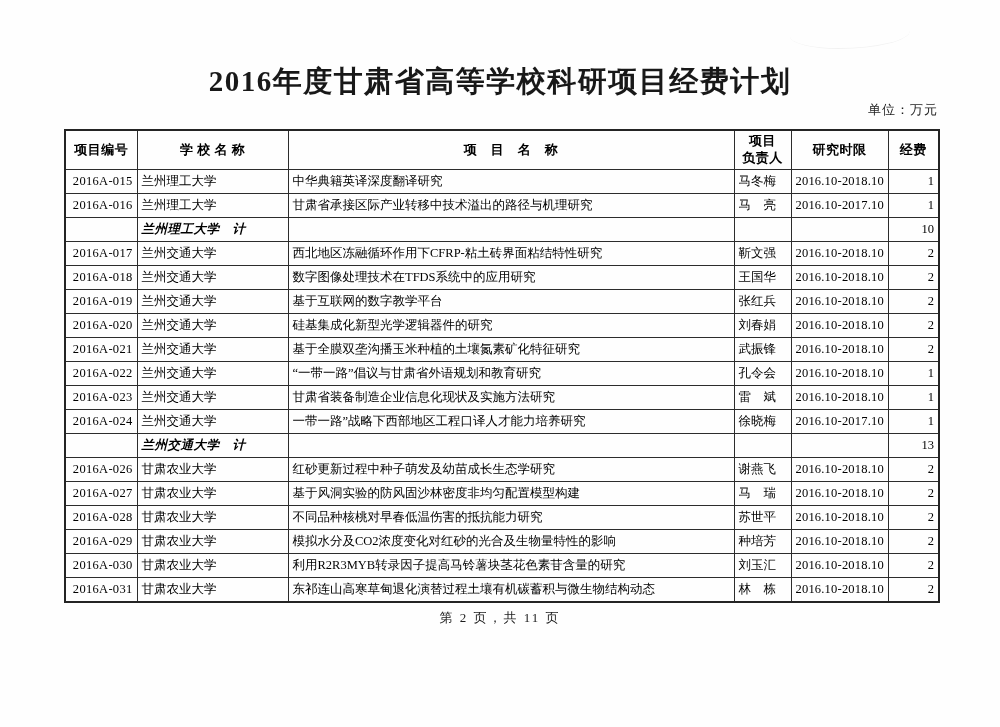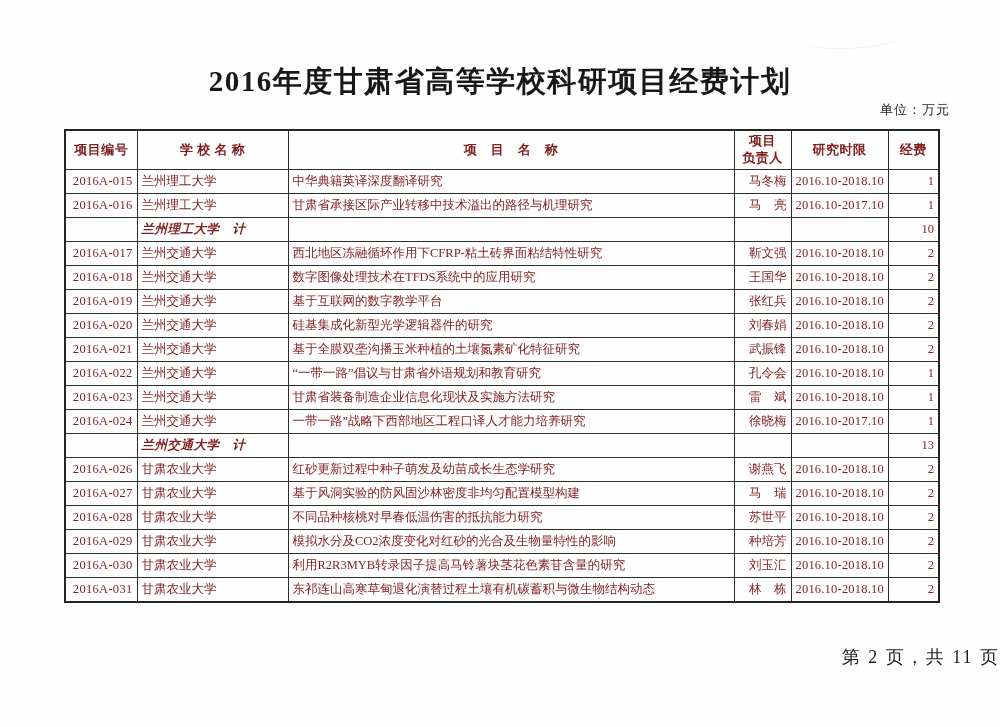--- a/index.html
+++ b/index.html
@@ -24,35 +24,35 @@
     margin: 0;
     text-align: center;
     font-size: 29px;
     font-weight: bold;
     letter-spacing: 1.5px;
     color: #181818;
   }
   .unit-note {
     position: absolute;
     top: 101px;
-    left: 76px;
+    left: 64px;
     width: 874px;
     text-align: right;
     font-size: 13px;
     letter-spacing: 1px;
   }
   table.funding {
     position: absolute;
     top: 129px;
     left: 64px;
     width: 874px;
     border-collapse: collapse;
     table-layout: fixed;
     font-size: 12.5px;
-    color: #7f1d1d;
+    color: #000000;
   }
   table.funding, table.funding th, table.funding td {
     border: 1px solid #2c2c2c;
   }
   table.funding {
     border: 2px solid #242424;
   }
   table.funding thead th {
     height: 38px;
     font-weight: bold;
@@ -71,31 +71,31 @@
   table.funding tbody td {
     height: 23px;
     padding: 0 4px;
     vertical-align: middle;
     white-space: nowrap;
     overflow: hidden;
   }
   td.cell-id     { text-align: right; letter-spacing: 0.3px; }
   td.cell-school { text-align: left; padding-left: 5px; }
   td.cell-project{ text-align: left; padding-left: 7px; }
-  td.cell-leader { text-align: right; padding: 0 2px; }
+  td.cell-leader { text-align: left; padding: 0 2px; }
   td.cell-period { text-align: center; letter-spacing: 0.2px; }
   td.cell-fund   { text-align: right; padding-right: 9px; }
   tr.subtotal td.cell-school { font-weight: bold; letter-spacing: 0.5px; font-style: italic; }
   .footer {
     position: absolute;
-    top: 645px;
+    top: 609px;
     left: 0;
     width: 100%;
-    text-align: right;
-    font-size: 18px;
+    text-align: center;
+    font-size: 13px;
     letter-spacing: 2px;
   }
   
   .scan-artifact {
     position: absolute;
     top: 18px;
     right: 90px;
     width: 120px;
     height: 30px;
     border-bottom: 1px solid rgba(0,0,0,0.05);

